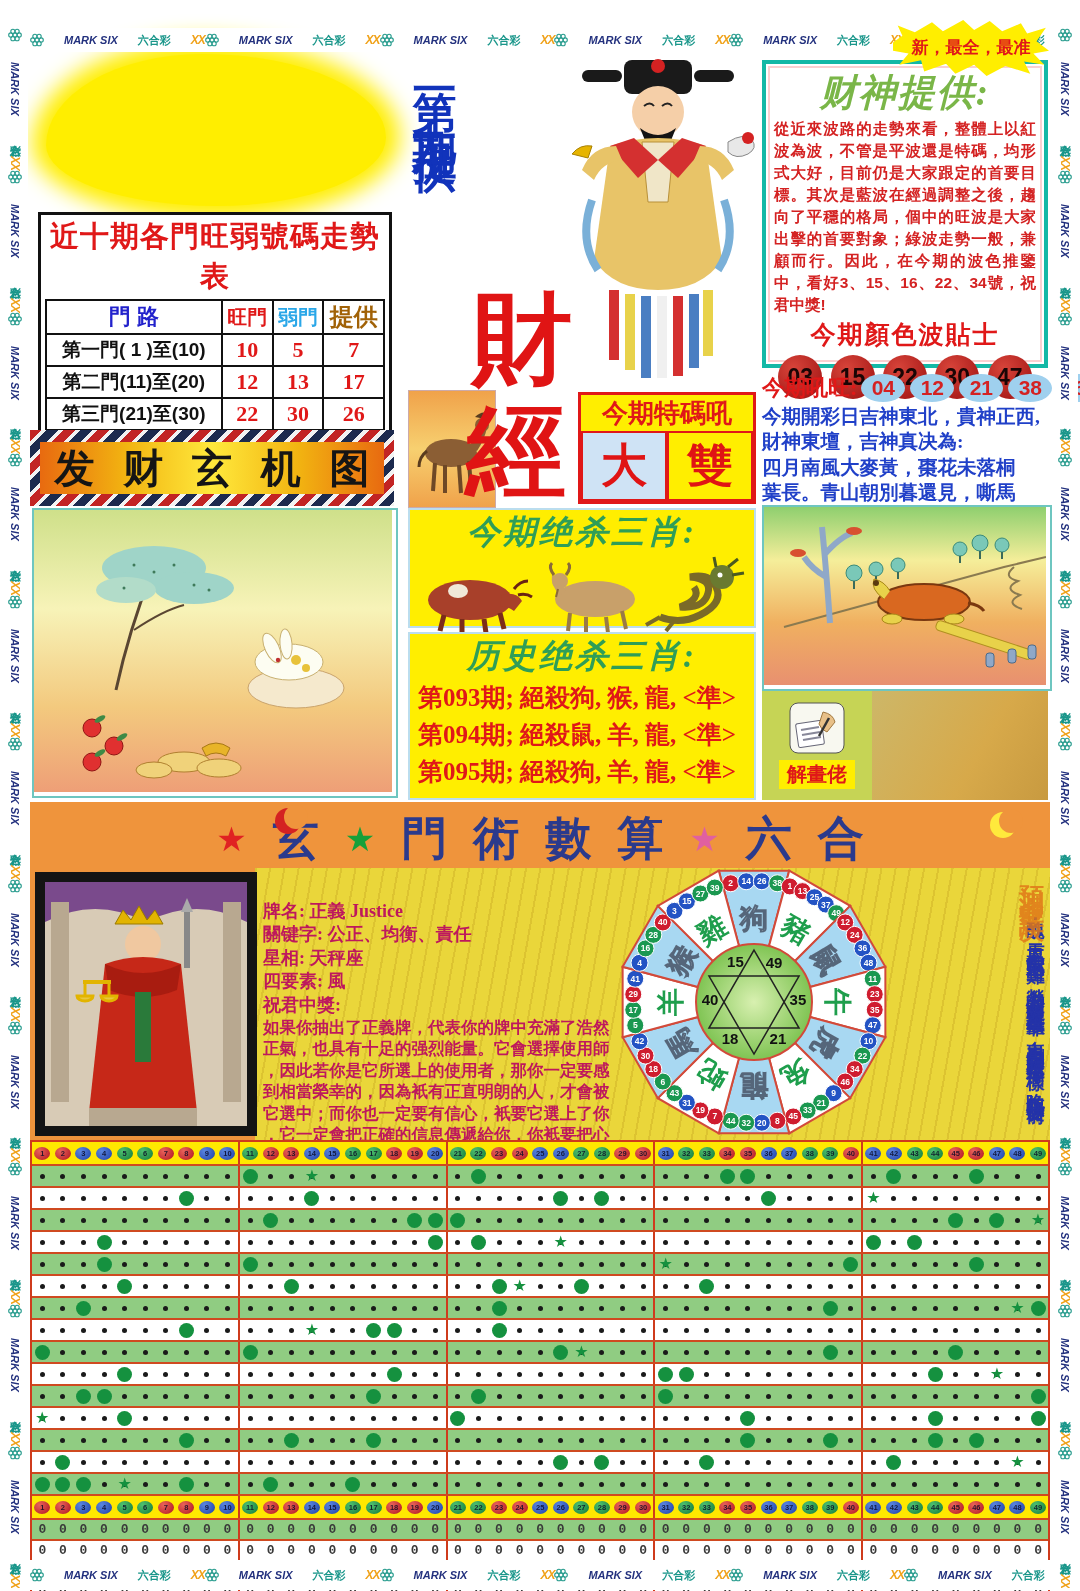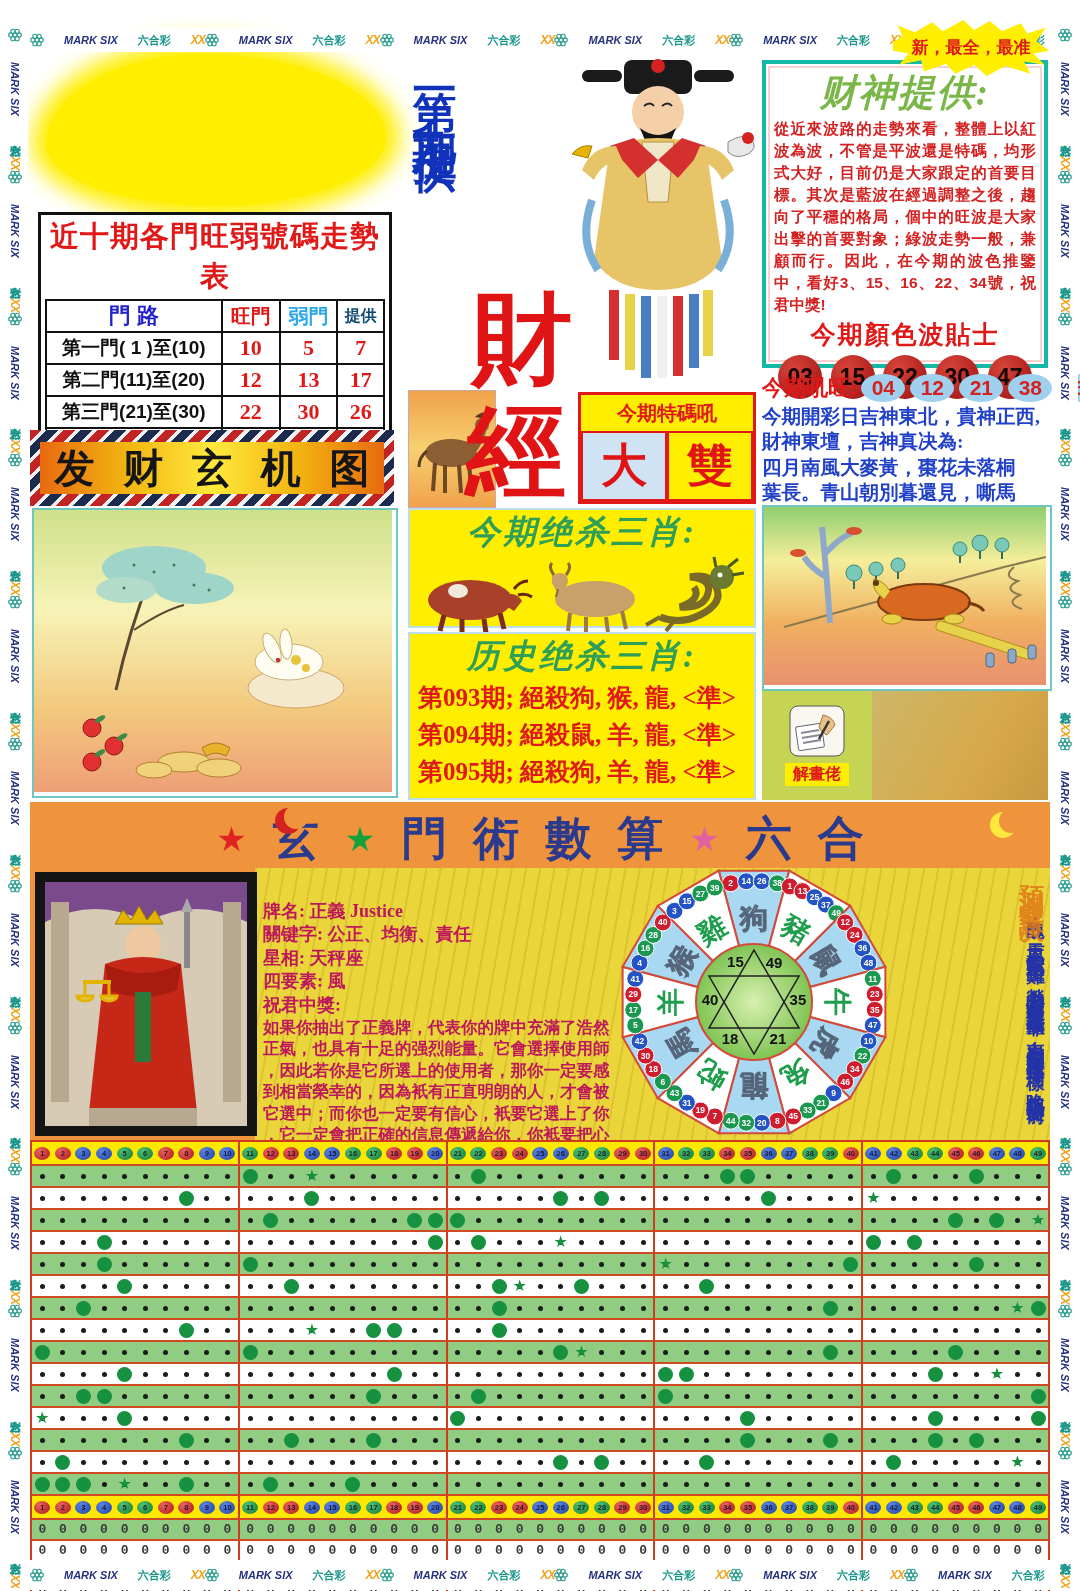--- a/index.html
+++ b/index.html
@@ -24,21 +24,21 @@
         border-radius:46% 54% 50% 50%/60% 55% 45% 40%;box-shadow:0 0 22px 14px #ffee00;}
   .tablebox{position:absolute;left:38px;top:212px;width:354px;height:222px;border:3px solid #111;
             background:#fff;padding:2px 4px;box-sizing:border-box;}
   .tabletitle{color:#e01818;font-weight:bold;font-size:29px;text-align:center;letter-spacing:1px;
               font-family:"Liberation Serif",serif;}
   table.wtab{width:100%;border-collapse:collapse;margin-top:2px;}
   table.wtab td,table.wtab th{border:2px solid #111;text-align:center;padding:0;height:30px;font-weight:bold;}
   .hmen{color:#2222cc;font-size:22px;}
   .hwang{color:#e01818;font-size:20px;}
   .hruo{color:#2aa7e8;font-size:20px;}
-  .hti{color:#0c4a6e;font-size:16px;}
+  .hti{color:#a16207;font-size:24px;}
   .rlabel{font-size:19px;color:#111;}
   .rnum{color:#e01818;font-size:22px;font-family:"Liberation Serif",serif;}
   .banner{position:absolute;left:30px;top:430px;width:364px;height:76px;box-sizing:border-box;
     background:repeating-linear-gradient(135deg,#c22424 0 8px,#f2f2f2 8px 12px,#1c2a4e 12px 20px,#f2f2f2 20px 24px);
     padding:12px 10px;}
   .banner-in{width:100%;height:100%;background:linear-gradient(90deg,#e86a10,#f2b411,#ffe93c,#f2b411,#e86a10);
     display:flex;align-items:center;justify-content:space-around;}
   .banner-in span{font-size:40px;font-weight:bold;color:#151515;font-family:"Liberation Serif",serif;}
   .mystic{position:absolute;left:32px;top:508px;width:362px;height:286px;border:2px solid #6ec6c0;}
   
@@ -46,21 +46,21 @@
          text-orientation:upright;color:#1133bb;font-weight:bold;font-size:44px;letter-spacing:10px;
          font-family:"Liberation Serif",serif;}
   .bigchar{position:absolute;color:#e01414;font-weight:bold;font-size:100px;line-height:1;
            font-family:"Liberation Serif",serif;z-index:3;}
   .horsebox{position:absolute;left:408px;top:390px;width:86px;height:116px;
             background:linear-gradient(180deg,#f0a24a,#f7d070,#f0a24a);border:1px solid #caa;}
   .godbox{position:absolute;left:552px;top:50px;width:212px;height:352px;}
   .specialbox{position:absolute;left:578px;top:392px;width:178px;height:112px;border:3px solid #e01818;
               background:#ffee00;box-sizing:border-box;z-index:3;}
   .spec-title{height:36px;display:flex;align-items:center;justify-content:center;color:#e01818;
-              font-weight:bold;font-size:20px;font-family:"Liberation Serif",serif;}
+              font-weight:bold;font-size:26px;font-family:"Liberation Serif",serif;}
   .spec-opts{display:flex;height:70px;}
   .spec-opt{flex:1;display:flex;align-items:center;justify-content:center;font-size:46px;font-weight:bold;
             color:#e01414;border:2px solid #e01818;font-family:"Liberation Serif",serif;}
   .opt0{background:#cfe3f5;}
   .opt1{background:#ffee00;}
   
   .caishen{position:absolute;left:762px;top:60px;width:286px;height:308px;background:#fff;
            border:4px solid #14b8a6;box-shadow:0 0 0 2px #fff inset,0 0 0 4px #e0181833 inset;
            box-sizing:border-box;padding:4px 8px;}
   .cs-title{color:#7ab648;font-weight:bold;font-size:37px;text-align:center;
@@ -78,21 +78,21 @@
         line-height:1.3;font-family:"Liberation Serif",serif;}
   
   .killbox{position:absolute;background:#ffee00;border:2px solid #bde;box-sizing:border-box;}
   .kill-title{color:#2f9e57;font-weight:bold;font-size:33px;text-align:center;font-style:italic;
               font-family:"Liberation Serif",serif;letter-spacing:3px;}
   .kill-line{color:#e01818;font-weight:bold;font-size:25px;padding:2px 8px;font-family:"Liberation Serif",serif;}
   .turtle{position:absolute;left:762px;top:505px;width:286px;height:182px;border:2px solid #6ec6c0;}
   .jiehua{position:absolute;left:762px;top:691px;width:286px;height:109px;display:flex;}
   .jh-left{width:110px;background:#c6d455;display:flex;flex-direction:column;align-items:center;justify-content:center;gap:6px;}
   .jh-right{flex:1;background:linear-gradient(120deg,#cdb768,#d7a94a 60%,#c89a40);}
-  .jh-label{background:#ffee00;color:#e01818;font-weight:bold;font-size:16px;padding:1px 8px;}
+  .jh-label{background:#ffee00;color:#e01818;font-weight:bold;font-size:20px;padding:1px 8px;}
   
   .lowerbg{position:absolute;left:30px;top:802px;width:1020px;height:340px;background:#ef943c;}
   .band{position:absolute;left:30px;top:806px;width:1020px;height:66px;display:flex;align-items:center;
         justify-content:center;gap:26px;z-index:2;}
   .bandchar{color:#2b3a8c;font-weight:bold;font-size:46px;font-family:"Liberation Serif",serif;}
   .bandstar{font-size:34px;line-height:1;}
   .crescent{position:absolute;width:26px;height:26px;border-radius:50%;z-index:2;}
   .crescent::after{content:"";position:absolute;left:9px;top:-3px;width:24px;height:24px;border-radius:50%;
                    background:#ef943c;}
   .ypanel{position:absolute;left:255px;top:868px;width:795px;height:272px;background:#ead63a;

